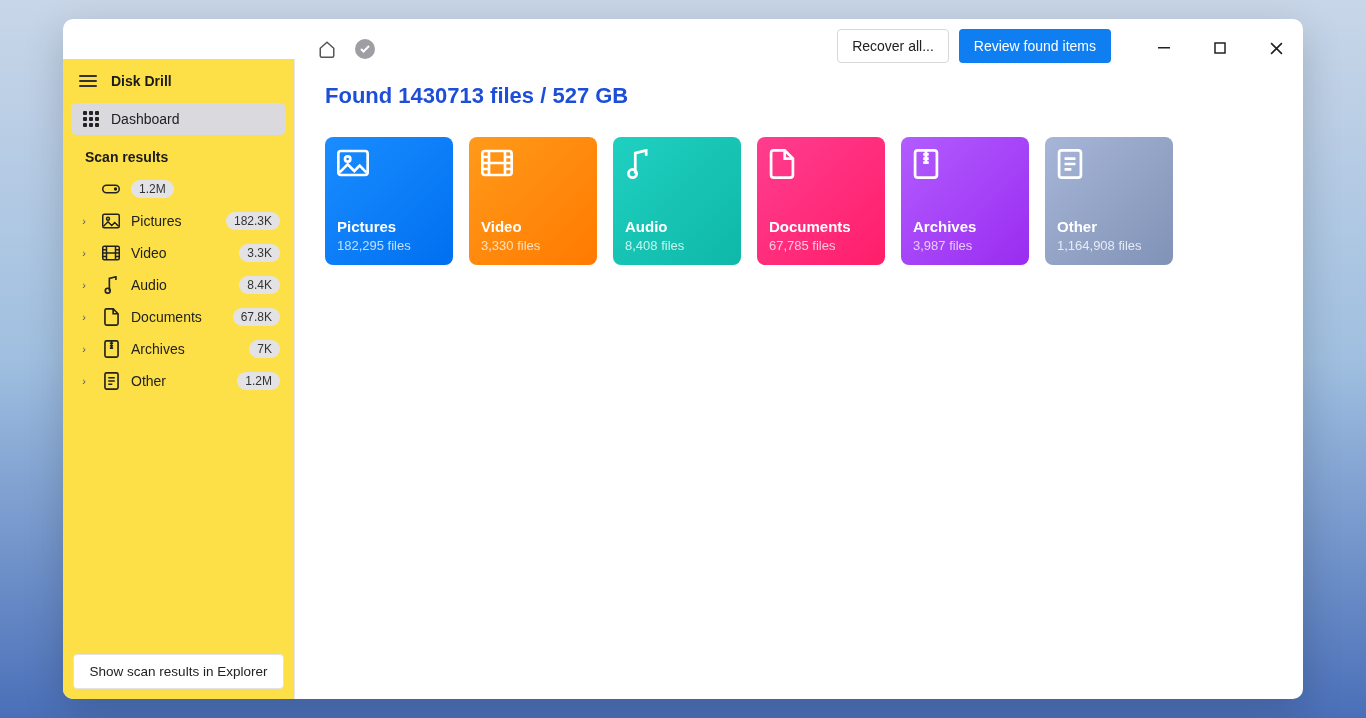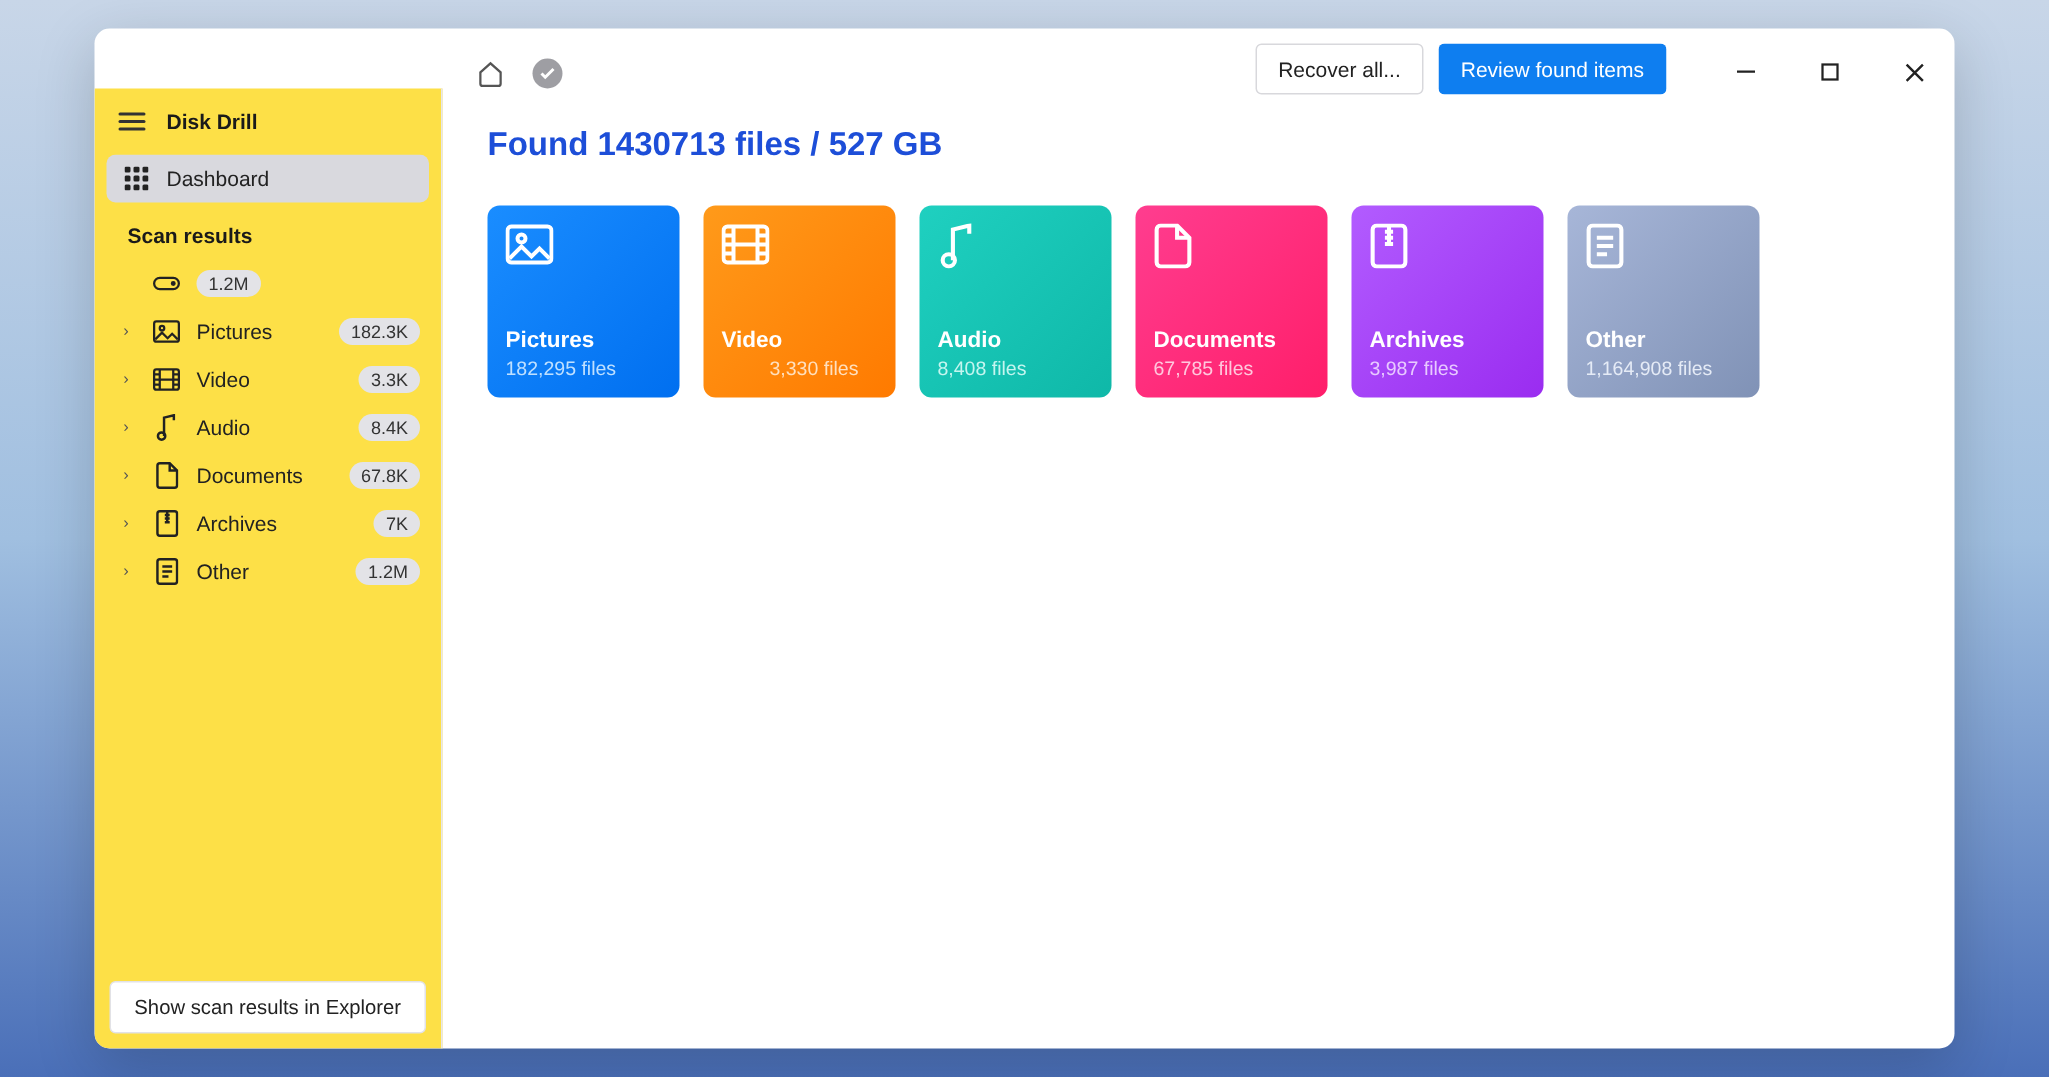--- a/index.html
+++ b/index.html
@@ -66,21 +66,21 @@
 .cards{ display:flex; gap:16px; margin-top:28px; }
 .card{
   width:128px; height:128px; border-radius:8px; color:#fff;
   padding:12px 12px; display:flex; flex-direction:column; justify-content:space-between;
   cursor:pointer;
 }
 .card .top{ height:36px; }
 .card .title{ font-weight:650; font-size:15px; }
 .card .sub{ font-size:13px;  margin-top:3px; }
 .c-pictures{ background:linear-gradient(135deg,#1a8dff,#006ff0);}    .c-pictures  .sub{color:#bfe0ff;}
-.c-video   { background:linear-gradient(135deg,#ff9a1a,#ff7a00);}   .c-video     .sub{color:#ffe0bf;margin-left:32px;}
+.c-video   { background:linear-gradient(135deg,#ff9a1a,#ff7a00);}   .c-video     .sub{color:#ffe0bf;}
 .c-audio   { background:linear-gradient(135deg,#1fd0c0,#0fb8a8);}   .c-audio     .sub{color:#c5f5ef;}
 .c-docs    { background:linear-gradient(135deg,#ff3d8f,#ff1e6a);}   .c-docs      .sub{color:#ffc8dd;}
 .c-arc     { background:linear-gradient(135deg,#b25cff,#9a2cf0);}   .c-arc       .sub{color:#e8caff;}
 .c-other   { background:linear-gradient(135deg,#a7b6d8,#8092b6);}   .c-other     .sub{color:#e5ebf6;}
 svg{ display:block; }
 </style>
 </head>
 <body>
 
 <div class="window">

